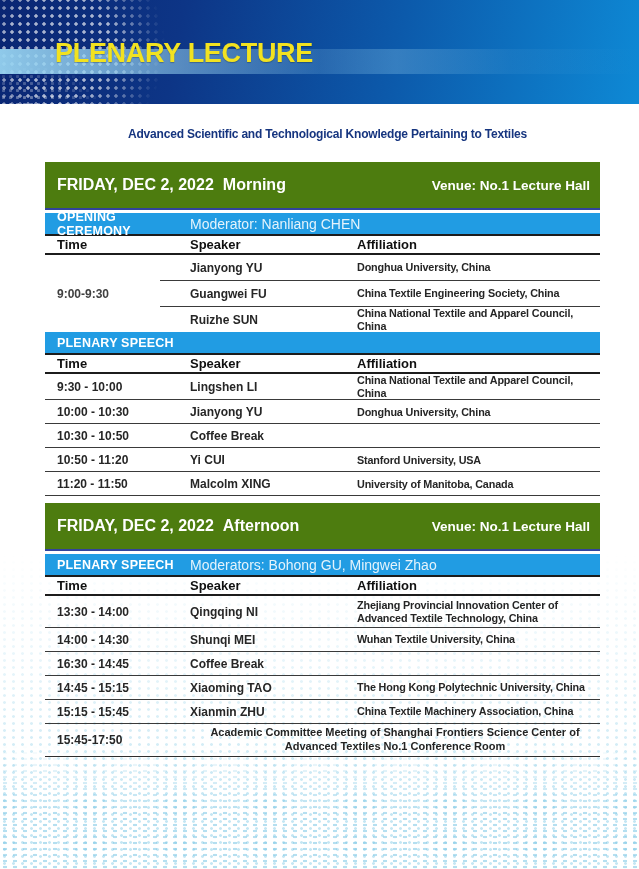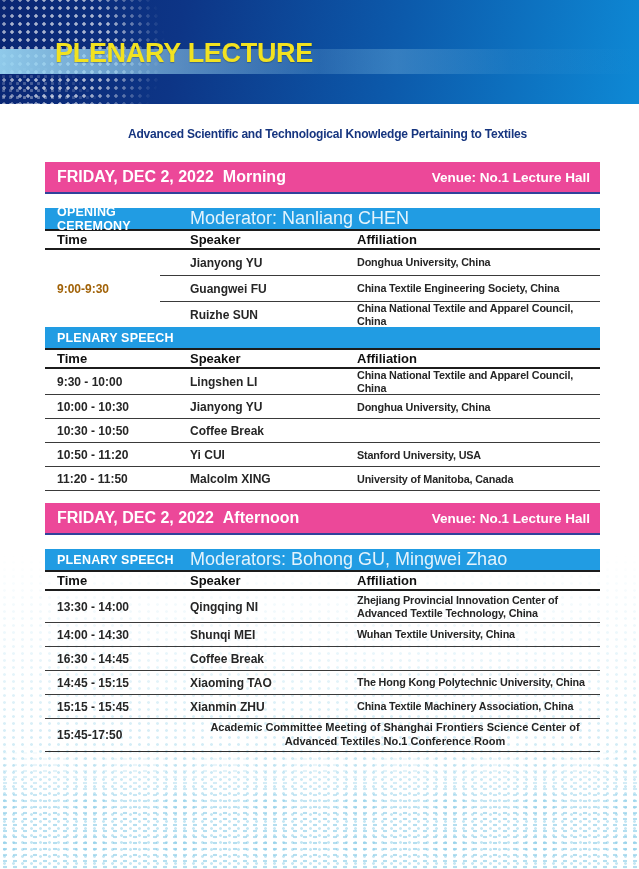--- a/index.html
+++ b/index.html
@@ -48,35 +48,35 @@
     text-align:center; font-size:12px; font-weight:bold; letter-spacing:-0.2px;
     color:#16357f; z-index:2;
   }
 
   
   .session { position:absolute; left:45px; width:555px; z-index:2; }
   #morning   { top:162px; }
   #afternoon { top:503px; }
 
   .bar-day {
-    height:32px; background:#ec4899; color:#fff;
+    height:48px; background:#4d7c0f; color:#fff;
     display:flex; align-items:center; justify-content:space-between;
-    padding:0 10px 0 12px; box-sizing:border-box; margin-bottom:14px;
+    padding:0 10px 0 12px; box-sizing:border-box; margin-bottom:3px;
     border-bottom:2px solid #31439b;
   }
   .bar-day .date-wrap { font-size:16px; font-weight:bold; display:flex; }
   .bar-day .period { margin-left:9px; }
   .bar-day .venue { font-size:13.5px; font-weight:bold; }
 
   .bar-sub {
     height:21px; background:#219ce3; color:#fff;
     display:flex; align-items:center; padding:6px 12px; box-sizing:border-box;
   }
   .bar-sub .sub-label { font-size:12.5px; font-weight:bold; width:133px; letter-spacing:.2px; }
-  .bar-sub .moderator { font-size:18px; font-weight:normal; color:rgba(255,255,255,.88); }
+  .bar-sub .moderator { font-size:14px; font-weight:normal; color:rgba(255,255,255,.88); }
 
   .thead {
     display:flex; align-items:center; height:21px;
     border-top:2.5px solid #1c1c1c; border-bottom:2.5px solid #1c1c1c;
     font-size:13px; font-weight:bold; color:#101010; box-sizing:border-box;
   }
   .c-time { width:145px; padding-left:12px; box-sizing:border-box; }
   .c-speaker { width:167px; }
   .c-aff { flex:1; padding-right:4px; }
 
@@ -87,21 +87,21 @@
   }
   .row .c-aff, .opening .saff {
     font-size:10.8px; letter-spacing:-0.15px; line-height:1.18;
   }
   .row-tall { min-height:31px; }
 
   
   .opening { display:flex; }
   .opening .time-cell {
     width:115px; display:flex; align-items:center; padding-left:12px;
-    box-sizing:border-box; font-size:12px; font-weight:600; color:#a16207;
+    box-sizing:border-box; font-size:12px; font-weight:600; color:#404040;
   }
   .opening .speaker-rows { flex:1; }
   .opening .srow {
     display:flex; align-items:center; height:25px;
     border-bottom:1.6px solid #3a3a3a;
     font-size:12px; font-weight:600; color:#262626;
   }
   .opening .srow:last-child { border-bottom:none; }
   .opening .sname { width:197px; padding-left:30px; box-sizing:border-box; }
   .opening .saff { flex:1; padding-right:4px; }

